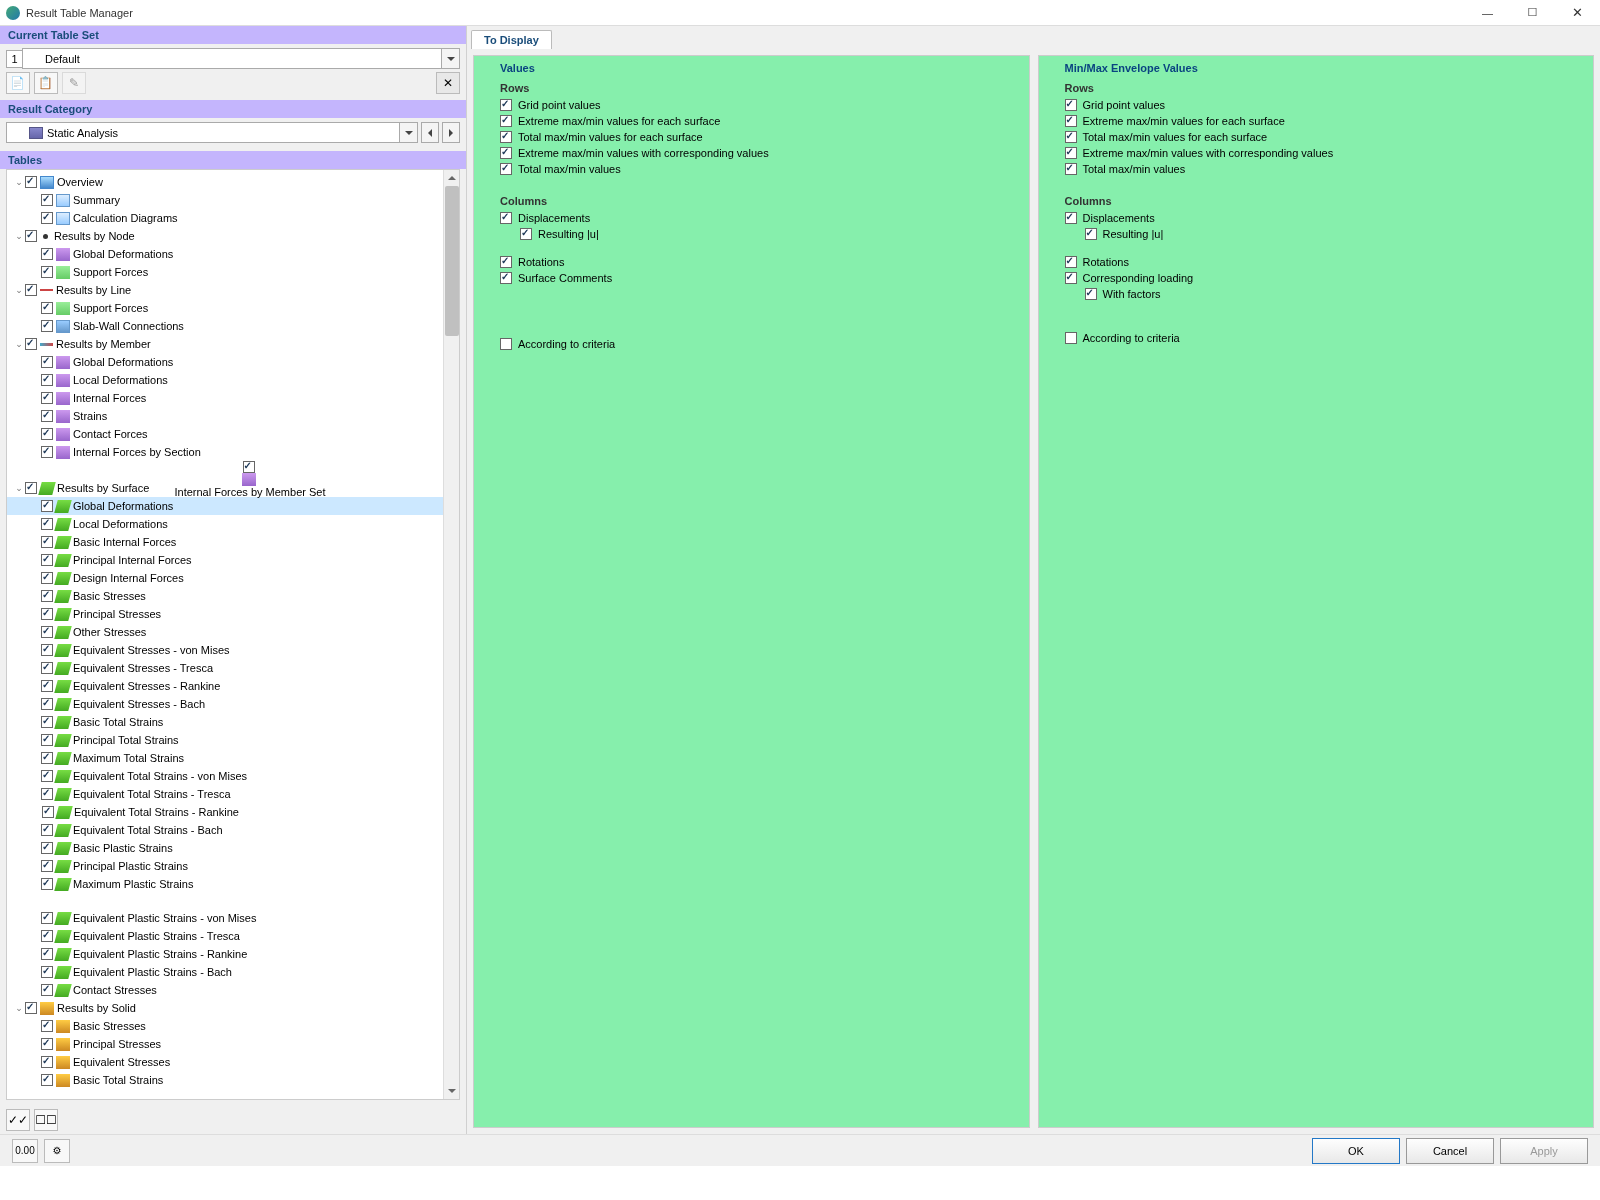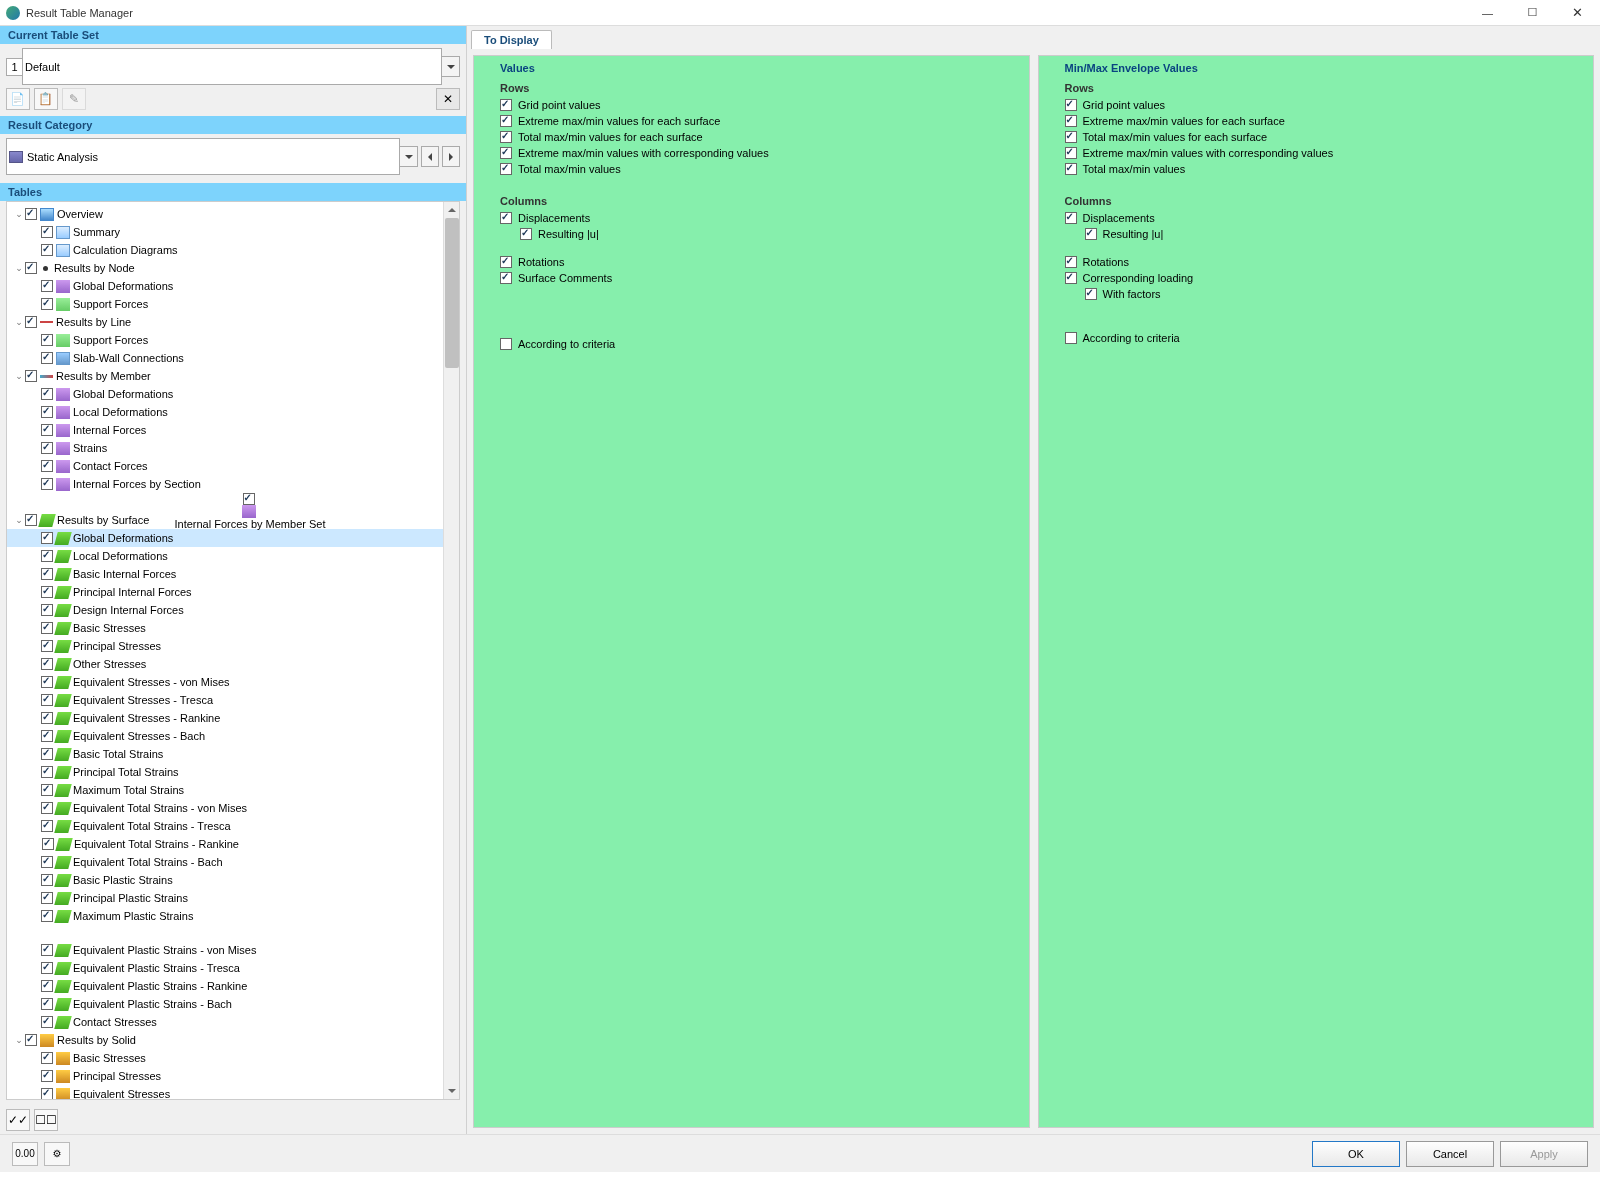--- a/index.html
+++ b/index.html
@@ -13,26 +13,26 @@
 .titlebar .win-btn { width:45px; height:26px; display:flex; align-items:center; justify-content:center; color:#333; }
 .titlebar .win-btn.min::before { content:"—"; }
 .titlebar .win-btn.max::before { content:"☐"; }
 .titlebar .win-btn.close::before { content:"✕"; font-size:13px; }
 
 
 .content { display:flex; height:1108px; }
 
 
 .left-panel { width:467px; background:#f0f0f0; display:flex; flex-direction:column; border-right:1px solid #d0d0d0; }
-.section-hdr { background:#7dd3fc; padding:3px 8px; color:#1a4d7a; font-weight:bold; }
+.section-hdr { background:#c4b5fd; padding:3px 8px; color:#1a4d7a; font-weight:bold; }
 .group { padding:2px 6px 6px 6px; }
 
 .combo { display:flex; align-items:center; margin:2px 0; }
 .combo .num { width:16px; background:#fff; border:1px solid #aaa; text-align:center; padding:2px 3px; border-right:none; }
-.combo select, .combo .sel { flex:1; background:#fff; border:1px solid #aaa; padding:2px 2px; height:37px; display:flex; align-items:center; }
+.combo select, .combo .sel { flex:1; background:#fff; border:1px solid #aaa; padding:2px 22px; height:21px; display:flex; align-items:center; }
 .combo .dd { width:18px; height:21px; border:1px solid #aaa; border-left:none; background:#f4f4f4; display:flex; align-items:center; justify-content:center; }
 .combo .dd::before { content:""; border-left:4px solid transparent; border-right:4px solid transparent; border-top:4px solid #444; }
 
 .nav-btn { width:18px; height:21px; border:1px solid #aaa; background:#f4f4f4; display:flex; align-items:center; justify-content:center; margin-left:3px; }
 .nav-btn::before { content:""; border-top:4px solid transparent; border-bottom:4px solid transparent; }
 .nav-btn.l::before { border-right:4px solid #444; }
 .nav-btn.r::before { border-left:4px solid #444; }
 
 .tool-row { display:flex; gap:4px; margin-top:3px; align-items:center; }
 .tool-btn { width:24px; height:22px; border:1px solid #bbb; background:#f8f8f8; display:flex; align-items:center; justify-content:center; font-size:12px; }
@@ -79,21 +79,21 @@
 .panels { flex:1; display:flex; gap:8px; padding:6px; }
 .panel { flex:1; background:#86efac; border:1px solid #ccc; padding:6px 26px; }
 .panel-title { color:#0a4480; font-weight:bold; margin-bottom:8px; }
 .sub-hdr { font-weight:bold; color:#333; margin:6px 0 3px 0; }
 .chk-row { display:flex; align-items:center; padding:2px 0; }
 .chk-row .ck { margin-right:6px; }
 .chk-row.in1 { padding-left:20px; }
 .spacer { height:12px; }
 
 
-.footer { height:38px; background:#f0f0f0; border-top:1px solid #ddd; display:flex; align-items:center; padding:0 12px; }
+.footer { height:32px; background:#f0f0f0; border-top:1px solid #ddd; display:flex; align-items:center; padding:0 12px; }
 .footer .fl { display:flex; gap:6px; }
 .footer .fr { margin-left:auto; display:flex; gap:6px; }
 .btn { min-width:88px; height:26px; border:1px solid #999; background:linear-gradient(#fefefe,#e8e8e8); display:flex; align-items:center; justify-content:center; }
 .btn.primary { border:1px solid #2378c7; }
 .btn.disabled { color:#999; }
 .foot-icon { width:26px; height:24px; border:1px solid #bbb; background:#f8f8f8; display:flex; align-items:center; justify-content:center; font-size:10px; }
 </style>
 </head>
 <body>
 

